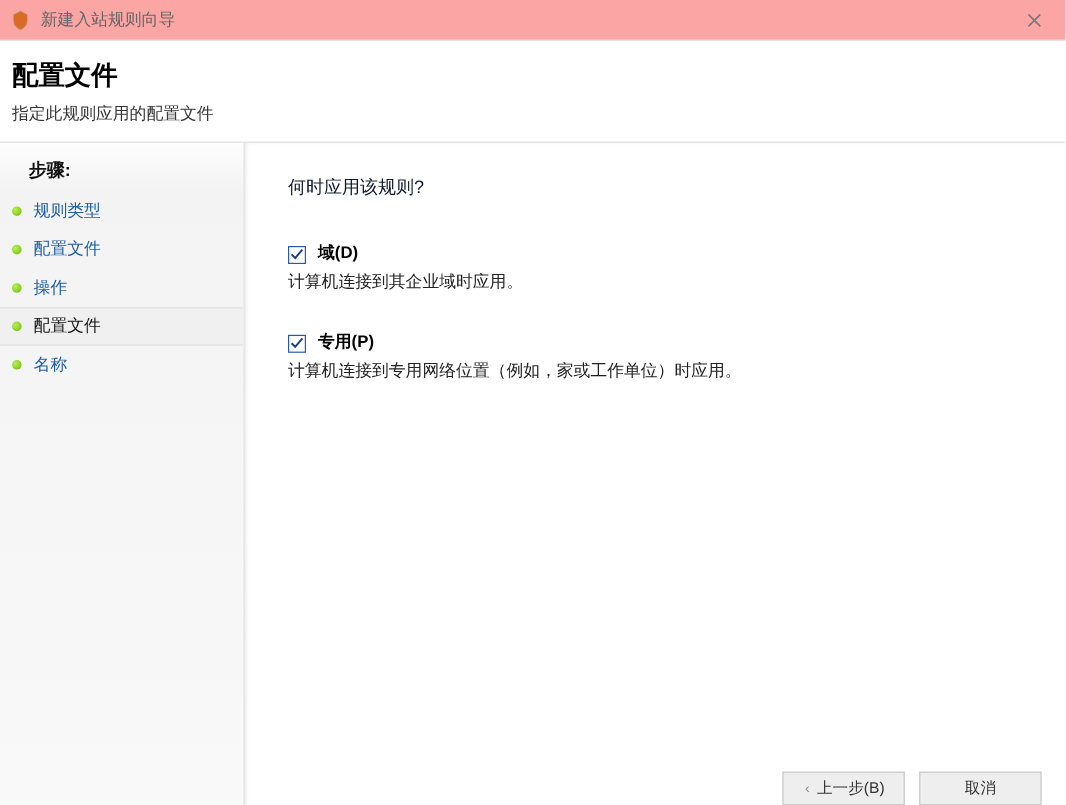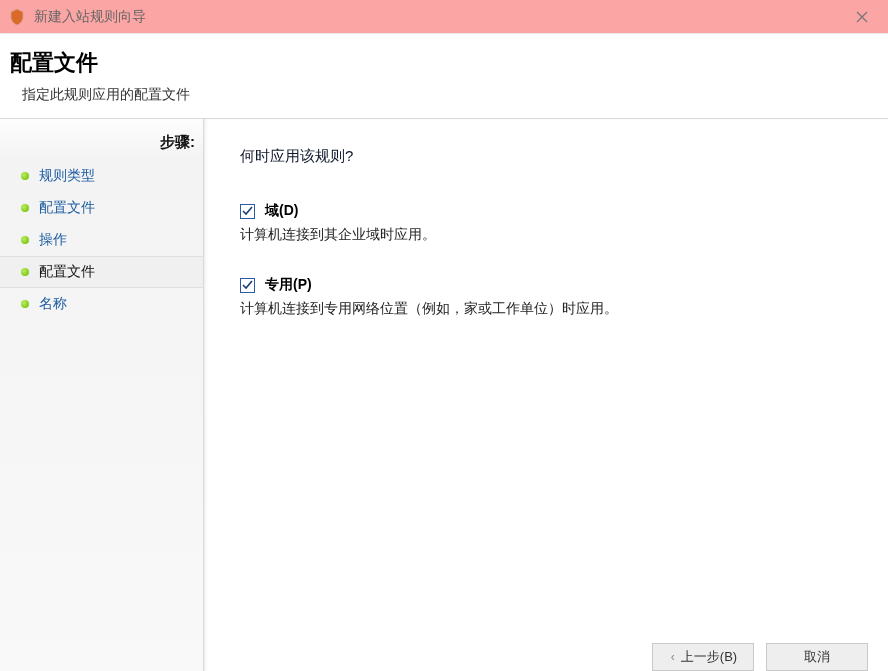--- a/index.html
+++ b/index.html
@@ -46,48 +46,46 @@
   }
   .header-area h1 {
     margin: 4px 0 8px 0;
     font-size: 22px;
     font-weight: 700;
     color: #000;
   }
   .header-area .subtitle {
     font-size: 14px;
     color: #333;
-    margin-left: 12px;
   }
 
   .body-area {
     display: flex;
     height: calc(671px - 34px - 72px);
     border-top: 1px solid #d9d9d9;
   }
 
   .sidebar {
     width: 204px;
     background: linear-gradient(to bottom, #fdfdfd 0, #f3f3f3 40px, #f9f9f9 100%);
     border-right: 1px solid #d9d9d9;
     padding-top: 8px;
     overflow:hidden;
   }
   .steps-label {
     padding: 6px 8px 8px 24px;
     font-weight: 700;
     font-size: 15px;
     color: #111;
-    text-align: right;
   }
   .step {
     display: flex;
     align-items: center;
     height: 32px;
-    padding-left: 21px;
+    padding-left: 10px;
     font-size: 14px;
     color: #1d5da2;
     cursor: default;
     text-align: center;
   }
   .step .bullet {
     width: 8px; height: 8px;
     border-radius: 50%;
     background: radial-gradient(circle at 35% 35%, #b7f05a, #6cb800);
     margin-right: 10px;
@@ -113,21 +111,21 @@
   .content .question {
     font-size: 15px;
     margin-bottom: 36px;
     color: #0f172a;
   }
   .opt {
     margin-bottom: 32px;
   }
   .opt .row {
     display: flex;
-    align-items: center;
+    align-items: flex-end;
   }
   .opt .chk {
     width: 15px; height: 15px;
     border: 1px solid #2a5aa7;
     display: inline-flex;
     align-items: center;
     justify-content: center;
     margin-right: 10px;
     cursor: pointer;
     background: #fff;

